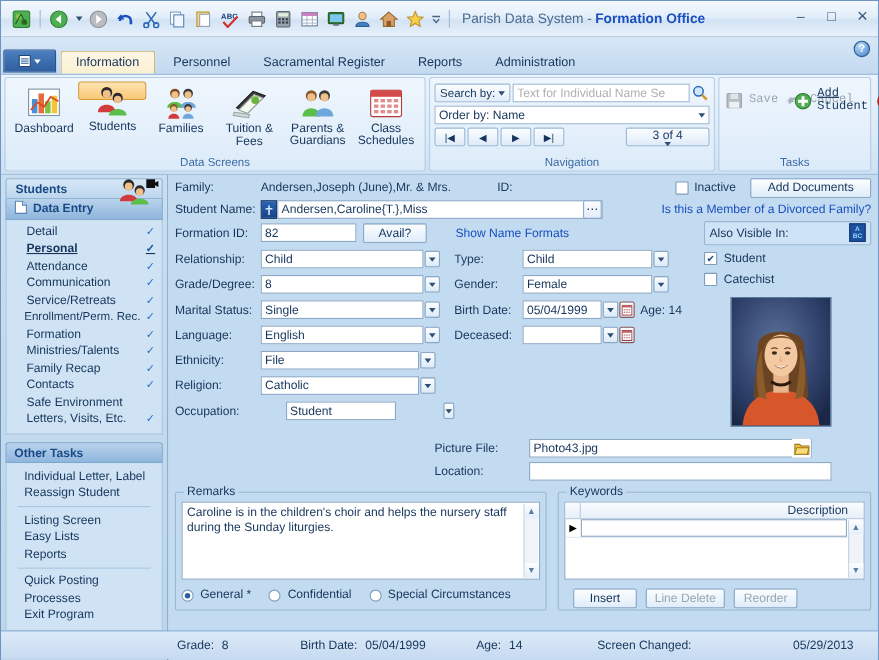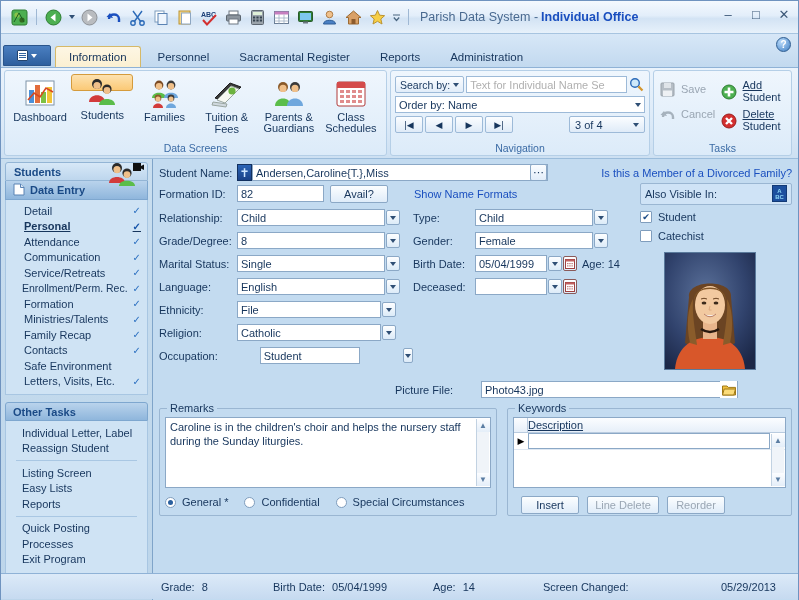--- a/index.html
+++ b/index.html
@@ -156,26 +156,26 @@
     background: linear-gradient(#fbfdff,#dfebf8);
     border:1px solid #9dbad8; border-radius:2px;
     display:flex;align-items:center;justify-content:center;
     font-size:9px; color:#16355c;
   }
   .reccount {
     margin-left:auto; width:76px; height:17px;
     background: linear-gradient(#fbfdff,#dfebf8);
     border:1px solid #9dbad8; border-radius:2px;
     display:flex;align-items:center;justify-content:space-between;
-    padding:0 5px; font-size:11px;
+    padding:0 5px; font-size:11px;flex-direction:column;
   }
 
   
   .tasksgroup { width: 139px; }
-  .taskcol { display:flex; flex-direction:column; gap:6px; padding-top:2px;}
+  .taskcol { display:flex; flex-direction:row; gap:6px; padding-top:2px;font-family:Liberation Mono, monospace;}
   .taskbtn { display:flex; align-items:center; gap:4px; font-size:11px; }
   .taskbtn.disabled { color:#9aa6b3; }
   .tico { width:19px;height:19px; display:flex;align-items:center;justify-content:center; }
   .tlbl2 { line-height:11.5px; }
   .ul { text-decoration: underline; }
 
   
   .body { display:flex; height: 452px; }
 
   
@@ -302,21 +302,21 @@
   .radio i { width:5px;height:5px;border-radius:50%; background:#2a5f9e; display:block;}
 
   .grid { background:#fff; border:1px solid #8ba8c6; position:relative; }
   .gridhdr {
     height:15px; background:linear-gradient(#fbfdff,#e6eff9);
     border-bottom:1px solid #b9cbdf;
     display:flex; align-items:center;
     font-size:11px;
   }
   .gridhdr .c0 { width:14px; border-right:1px solid #b9cbdf; height:100%; }
-  .gridhdr .c1 { flex:1; text-align:left;text-decoration:underline; }
+  .gridhdr .c1 { flex:1; text-align:right; }
   .gridrow { height:17px; display:flex; align-items:center; border-bottom:1px solid #dfe8f2;}
   .gridrow .c0 { width:14px; display:flex;align-items:center;justify-content:center; color:#000; font-size:9px;}
   .gridrow .c1 { flex:1; height:16px; background:#fff; border:1px solid #8ba8c6; margin-right:1px;}
 
   .statusbar {
     position:absolute; left:0; right:0; bottom:0;
     height:26px;
     background: linear-gradient(#dceaf8, #c6daf0);
     border-top:1px solid #8fb2d6;
     display:flex; align-items:center;
@@ -439,21 +439,21 @@
         </svg>
       </div>
       <div class="qicon" style="width:11px;">
         <svg width="9" height="9" viewBox="0 0 9 9">
             <path d="M1 2 H8 M1.8 4.5 L4.5 7.5 L7.2 4.5" stroke="#49657f" stroke-width="1.2" fill="none"></path>
           </svg>
       </div>
       <div class="qsep"></div>
     </div>
     <div class="apptitle">
-      <span>Parish Data System -</span><span class="accent">Individual Office</span>
+      <span>Parish Data System -</span><span class="accent">Formation Office</span>
     </div>
     <div class="wincontrols">
       <div class="wc">–</div>
       <div class="wc">□</div>
       <div class="wc">✕</div>
     </div>
   </div>
 
   <div class="tabstrip">
     <div class="appmenu">
@@ -774,20 +774,31 @@
             <span>Processes</span>
           </div>
         <div class="sbitem2">
             <span>Exit Program</span>
           </div>
       </div>
     </div>
 
     <div class="main">
 
+      <div class="formrow" style="height:16px;">
+        <span class="lbl w70">Family:</span>
+        <span class="lbl" style="width:215px;">Andersen,Joseph (June),Mr. &amp; Mrs.</span>
+        <span class="lbl">ID:</span>
+        <span class="lbl" style="margin-left:4px;"></span>
+        <span style="margin-left:auto;display:flex;align-items:center;gap:5px;">
+          <span class="cbox"></span>
+          <span class="lbl">Inactive</span>
+          <span class="btn" style="margin-left:8px;width:110px;">Add Documents</span>
+        </span>
+      </div>
 
       <div class="formrow">
         <span class="lbl w70">Student Name:</span>
         <span style="width:15px;height:17px;background:linear-gradient(#2b64b5,#1a4288);border:1px solid #12305f;display:flex;align-items:center;justify-content:center;color:#cfe6ff;font-size:12px;line-height:1;">✝</span>
         <span class="txt" style="width:296px;">Andersen,Caroline{T.},Miss</span>
         <span class="btn" style="width:17px;height:17px;padding:0;margin-left:-18px;background:linear-gradient(#fbfdff,#e2edf9);">⋯</span>
         <span class="bluetext" style="margin-left:auto;">Is this a Member of a Divorced Family?</span>
       </div>
 
       <div class="formrow">
@@ -987,20 +998,24 @@
       <div style="margin-top:10px; padding-left:236px;">
         <div class="formrow" style="height:19px;">
           <span class="lbl" style="width:86px;">Picture File:</span>
           <span class="txt" style="width:257px;">Photo43.jpg</span>
           <span style="width:17px;height:17px;margin-left:-18px;display:flex;align-items:center;justify-content:center;background:#fff;">
             <svg width="14" height="12" viewBox="0 0 14 12">
                 <path d="M0.5 2 H5 L6.3 3.4 H13.5 V11 H0.5 Z" fill="#f0c040" stroke="#a07a18"></path>
                 <path d="M2.2 5 H13.5 L11.8 11 H0.5 Z" fill="#fbdc7a" stroke="#a07a18"></path>
               </svg>
           </span>
+        </div>
+        <div class="formrow" style="height:19px;">
+          <span class="lbl" style="width:86px;">Location:</span>
+          <span class="txt" style="width:275px;"></span>
         </div>
       </div>
 
       <div style="display:flex; gap:10px; margin-top:9px;">
         <div class="fieldset" style="width:338px; height:108px;">
           <div class="legend">Remarks</div>
           <div class="ta" style="height:71px; padding-right:16px;">
             <span>Caroline is in the children's choir and helps the nursery staff during the Sunday liturgies.</span>
             <span class="scroll">
               <span class="sbtn">▲</span>

